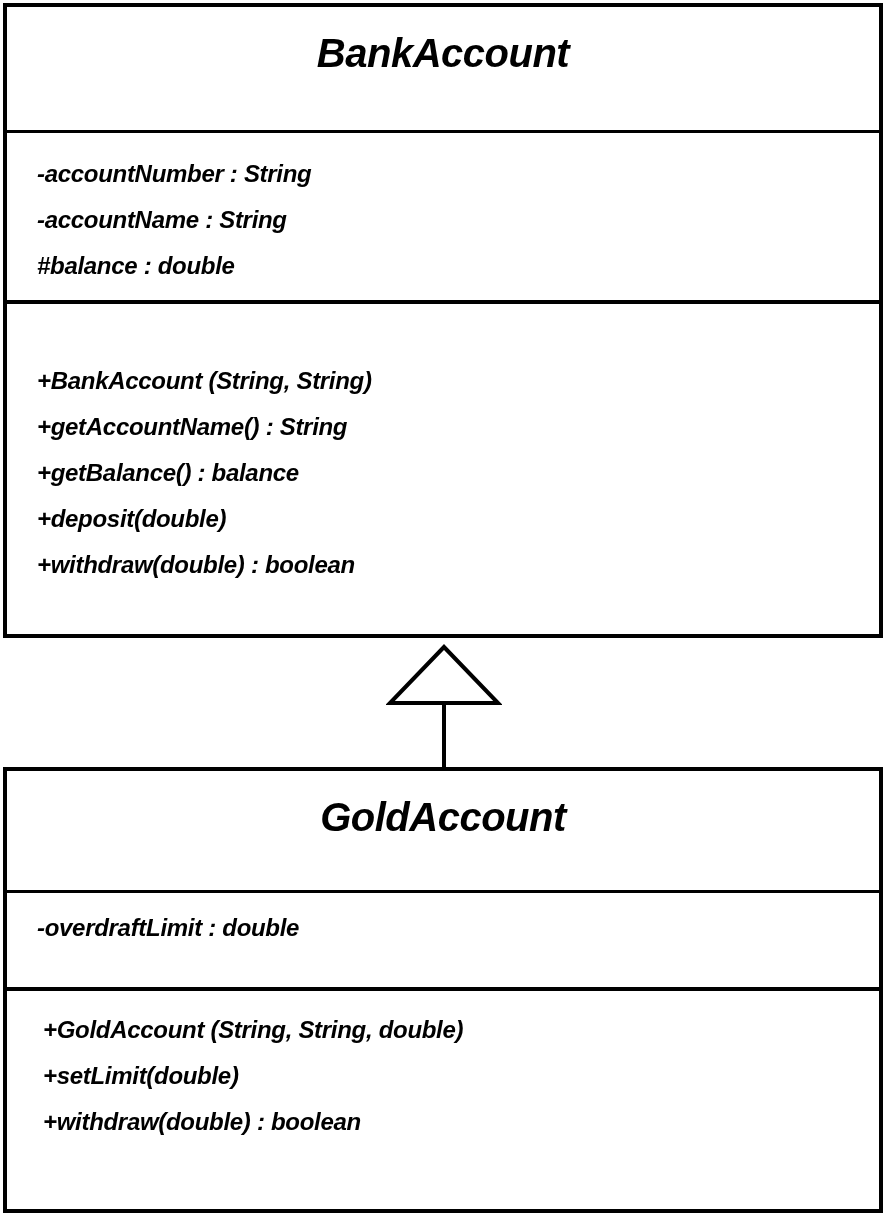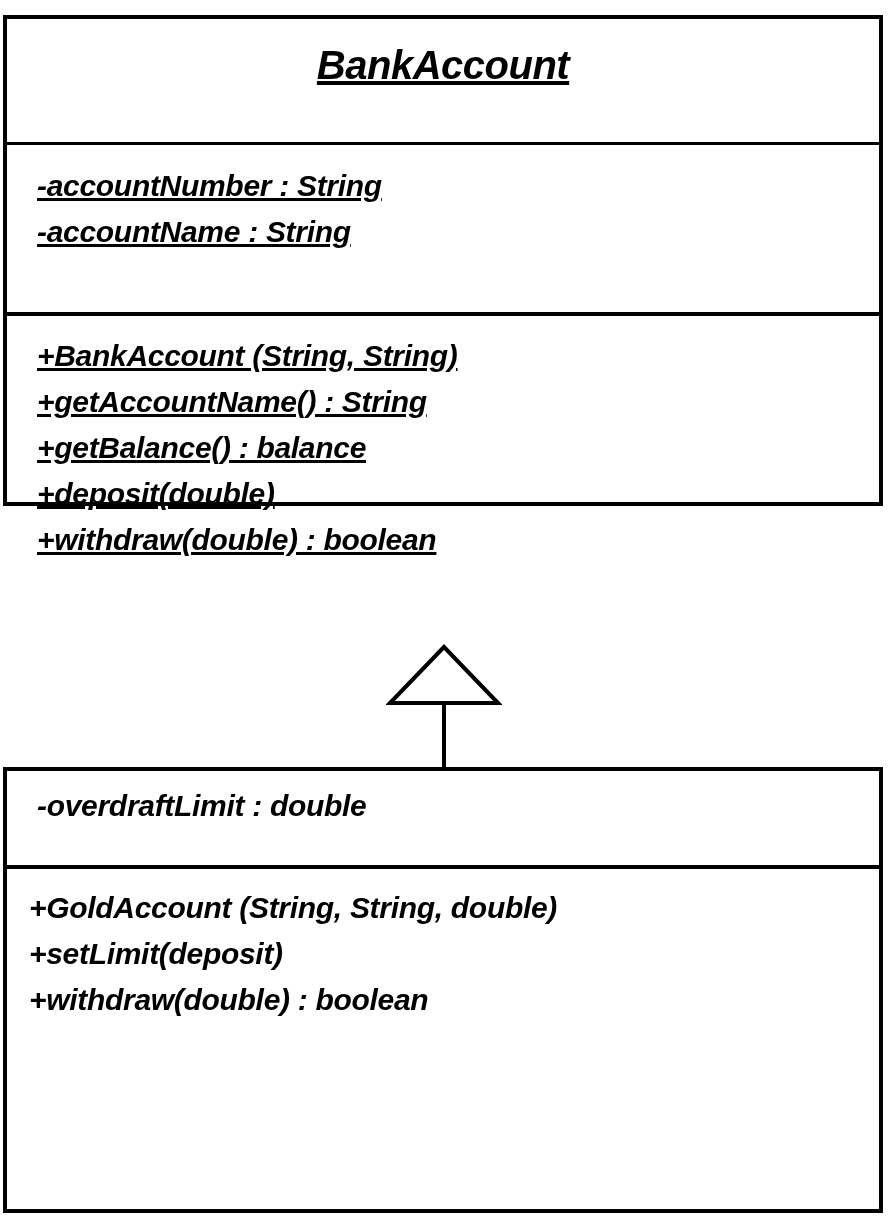--- a/index.html
+++ b/index.html
@@ -18,47 +18,47 @@
     background: #ffffff;
   }
   .class-box {
     position: absolute;
     left: 3px;
     width: 880px;
     border: 4px solid #000000;
     background: #ffffff;
     box-sizing: border-box;
   }
-  #bank-box { top: 15px;   height: 491px; text-decoration: underline; }
+  #bank-box { top: 3px;   height: 635px; }
   #gold-box { top: 767px; height: 446px; }
 
   .sec {
     box-sizing: border-box;
     width: 100%;
     overflow: hidden;
   }
   .sec-title {
     text-align: center;
     font-weight: bold;
     font-style: italic;
     font-size: 40px;
     letter-spacing: -0.5px;
     color: #000000;
   }
   .b-title   { height: 126px; border-bottom: 3px solid #000000; padding-top: 24px; }
   .b-attrs   { height: 171px; border-bottom: 4px solid #000000; padding: 18px 10px 0 30px; }
-  .b-methods { height: 330px; padding: 17px 10px 0 30px; }
+  .b-methods { height: 330px; padding: 17px 10px 0 30px; margin-top: 37px; }
   .g-title   { height: 122px; border-bottom: 3px solid #000000; padding-top: 24px; }
   .g-attrs   { height:  98px; border-bottom: 4px solid #000000; padding: 12px 10px 0 30px; }
-  .g-methods { height: 218px; padding: 16px 10px 0 22px; }
+  .g-methods { height: 218px; padding: 16px 10px 0 36px; }
 
   .uml-line {
     font-weight: bold;
     font-style: italic;
-    font-size: 30px;
+    font-size: 24px;
     line-height: 46px;
     letter-spacing: -0.3px;
     color: #000000;
     white-space: nowrap;
   }
   .connector {
     position: absolute;
     left: 386px;
     top: 641px;
   }
@@ -66,39 +66,41 @@
 </head>
 <body>
 
 <div class="canvas">
 
   <section class="class-box" id="bank-box">
     <div class="sec sec-title b-title">BankAccount</div>
     <div class="sec b-attrs">
         <div class="uml-line">-accountNumber : String</div>
         <div class="uml-line">-accountName : String</div>
+        <div class="uml-line">#balance : double</div>
       </div>
     <div class="sec b-methods">
         <div class="uml-line">+BankAccount (String, String)</div>
         <div class="uml-line">+getAccountName() : String</div>
         <div class="uml-line">+getBalance() : balance</div>
         <div class="uml-line">+deposit(double)</div>
         <div class="uml-line">+withdraw(double) : boolean</div>
       </div>
   </section>
 
   <svg class="connector" width="116" height="128" viewBox="0 0 116 128" xmlns="http://www.w3.org/2000/svg">
     <line x1="58" y1="62" x2="58" y2="128" stroke="#000000" stroke-width="4"></line>
     <polygon points="58,6 112,62 4,62" fill="#ffffff" stroke="#000000" stroke-width="4"></polygon>
   </svg>
 
   <section class="class-box" id="gold-box">
+    <div class="sec sec-title g-title">GoldAccount</div>
     <div class="sec g-attrs">
         <div class="uml-line">-overdraftLimit : double</div>
       </div>
     <div class="sec g-methods">
         <div class="uml-line">+GoldAccount (String, String, double)</div>
-        <div class="uml-line">+setLimit(deposit)</div>
+        <div class="uml-line">+setLimit(double)</div>
         <div class="uml-line">+withdraw(double) : boolean</div>
       </div>
   </section>
 
 </div>
 
 </body></html>

